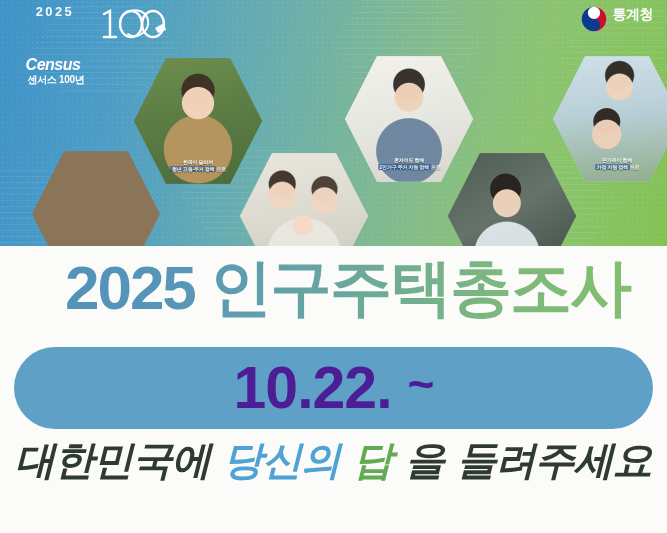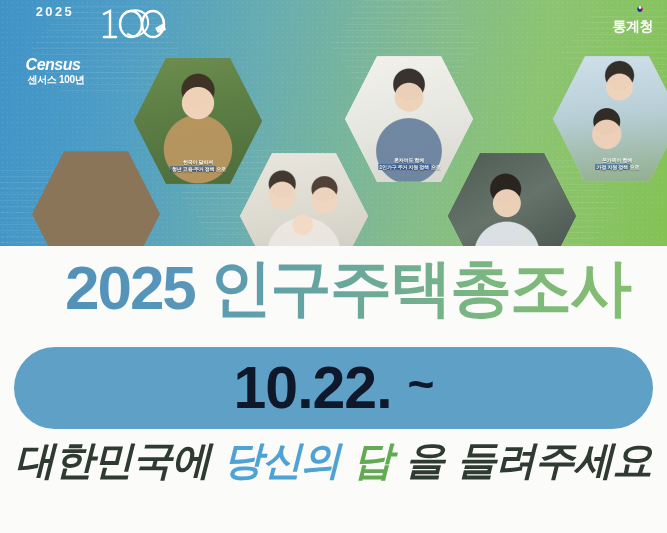--- a/index.html
+++ b/index.html
@@ -45,21 +45,21 @@
   #census-logo .kor {
     font-size:10px; font-weight:bold; letter-spacing:-0.3px;
     width:88px; text-align:center; line-height:11px;
   }
   #census-logo .hundred {
     position:absolute; left:86px; top:2px; width:72px; height:36px;
   }
 
   #agency-logo {
     position:absolute; right:14px; top:6px; height:30px;
-    display:flex; align-items:flex-end; gap:6px; color:#fff;flex-direction:column;
+    display:flex; align-items:flex-start; gap:6px; color:#fff;
   }
   #agency-logo .name { font-size:14px; font-weight:bold; letter-spacing:-0.5px; }
 
   
   .hex {
     position:absolute;
     clip-path:polygon(25% 1%, 75% 1%, 100% 50%, 75% 99%, 25% 99%, 0% 50%);
     overflow:hidden;
   }
   .hex .photo { position:absolute; inset:0; }
@@ -94,21 +94,21 @@
     background:#5fa0c6; border-radius:41px;
     display:flex; align-items:center; justify-content:center;
   }
   #date-banner .dots {
     position:absolute; inset:0; border-radius:41px;
     background-image:radial-gradient(rgba(255,255,255,0.25) 0.6px, transparent 0.7px);
     background-size:6px 6px;
   }
   #date-banner .txt {
     position:relative;
-    color:#0f172a; font-size:59px; font-weight:bold;
+    color:#4c1d95; font-size:59px; font-weight:bold;
     letter-spacing:-1px; white-space:nowrap;
     display:flex; align-items:center; gap:16px;
   }
   #date-banner .tilde { font-size:46px; position:relative; top:-4px; }
 
   #tagline {
     position:absolute; left:0; top:433px; width:667px;
     text-align:center; white-space:nowrap;
     font-family:"DejaVu Sans", sans-serif;
     font-size:40px; font-weight:bold;

